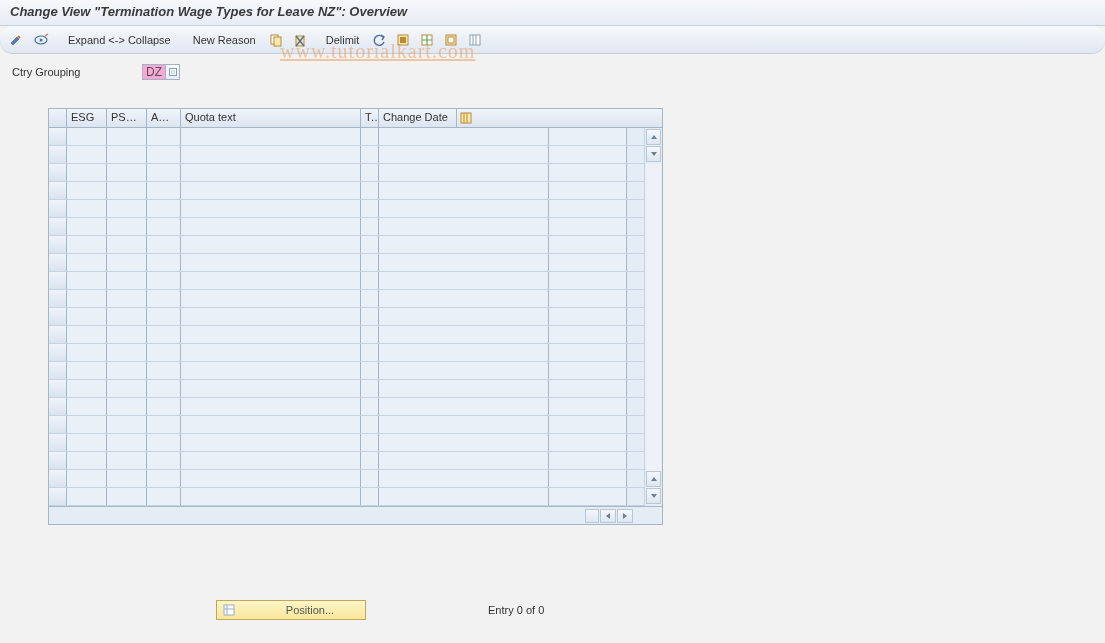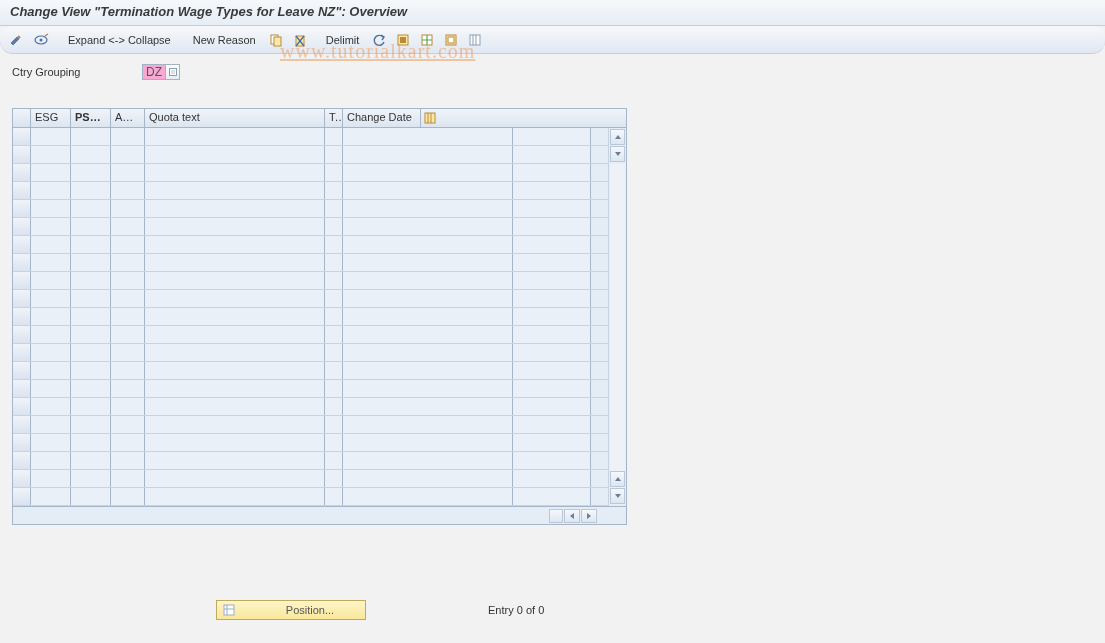--- a/index.html
+++ b/index.html
@@ -81,35 +81,36 @@
     background:linear-gradient(#fff,#e7edf5);
     display:flex;align-items:center;justify-content:center;
     cursor:pointer;
   }
   
   .table-wrap {
     border: 1px solid #a6b6c9;
     width: 615px;
     background: #e4ecf5;
     position: relative;
+    margin-left: 36px;
   }
   .table-header-row { display:flex; background: linear-gradient(#f0f4fa,#dce5f0); border-bottom:1px solid #a6b6c9; height:19px; }
   .th, .td {
     border-right: 1px solid #a6b6c9;
     font-size: 11px;
     padding: 2px 4px;
     overflow: hidden;
     white-space: nowrap;
     text-overflow: ellipsis;
     color:#333;
   }
   .th { cursor:pointer; }
   .row-sel { width:18px; flex:0 0 18px; background:linear-gradient(#f0f4fa,#dae3ef); border-right:1px solid #a6b6c9;}
   .col-esg { width:40px; flex:0 0 40px; }
-  .col-psg { width:40px; flex:0 0 40px;font-weight:bold; }
+  .col-psg { width:40px; flex:0 0 40px; }
   .col-aq  { width:34px; flex:0 0 34px; }
   .col-quota { width:180px; flex:0 0 180px; }
   .col-t   { width:18px; flex:0 0 18px; }
   .col-reason { width:170px; flex:0 0 170px; }
   .col-start { width:78px; flex:0 0 78px; }
   .col-cfg { width:18px; flex:0 0 18px; display:flex;align-items:center;justify-content:center; background:linear-gradient(#f0f4fa,#dce5f0);}
   .table-row { display:flex; height:18px; border-bottom:1px solid #c7d3e1; }
   .table-row .td { background:#eaf0f8; }
   .table-row .row-sel { cursor:pointer; }
   .vscroll { width:18px; flex:0 0 18px; background:#e7edf5; position:relative; border-left:1px solid #c7d3e1;}

